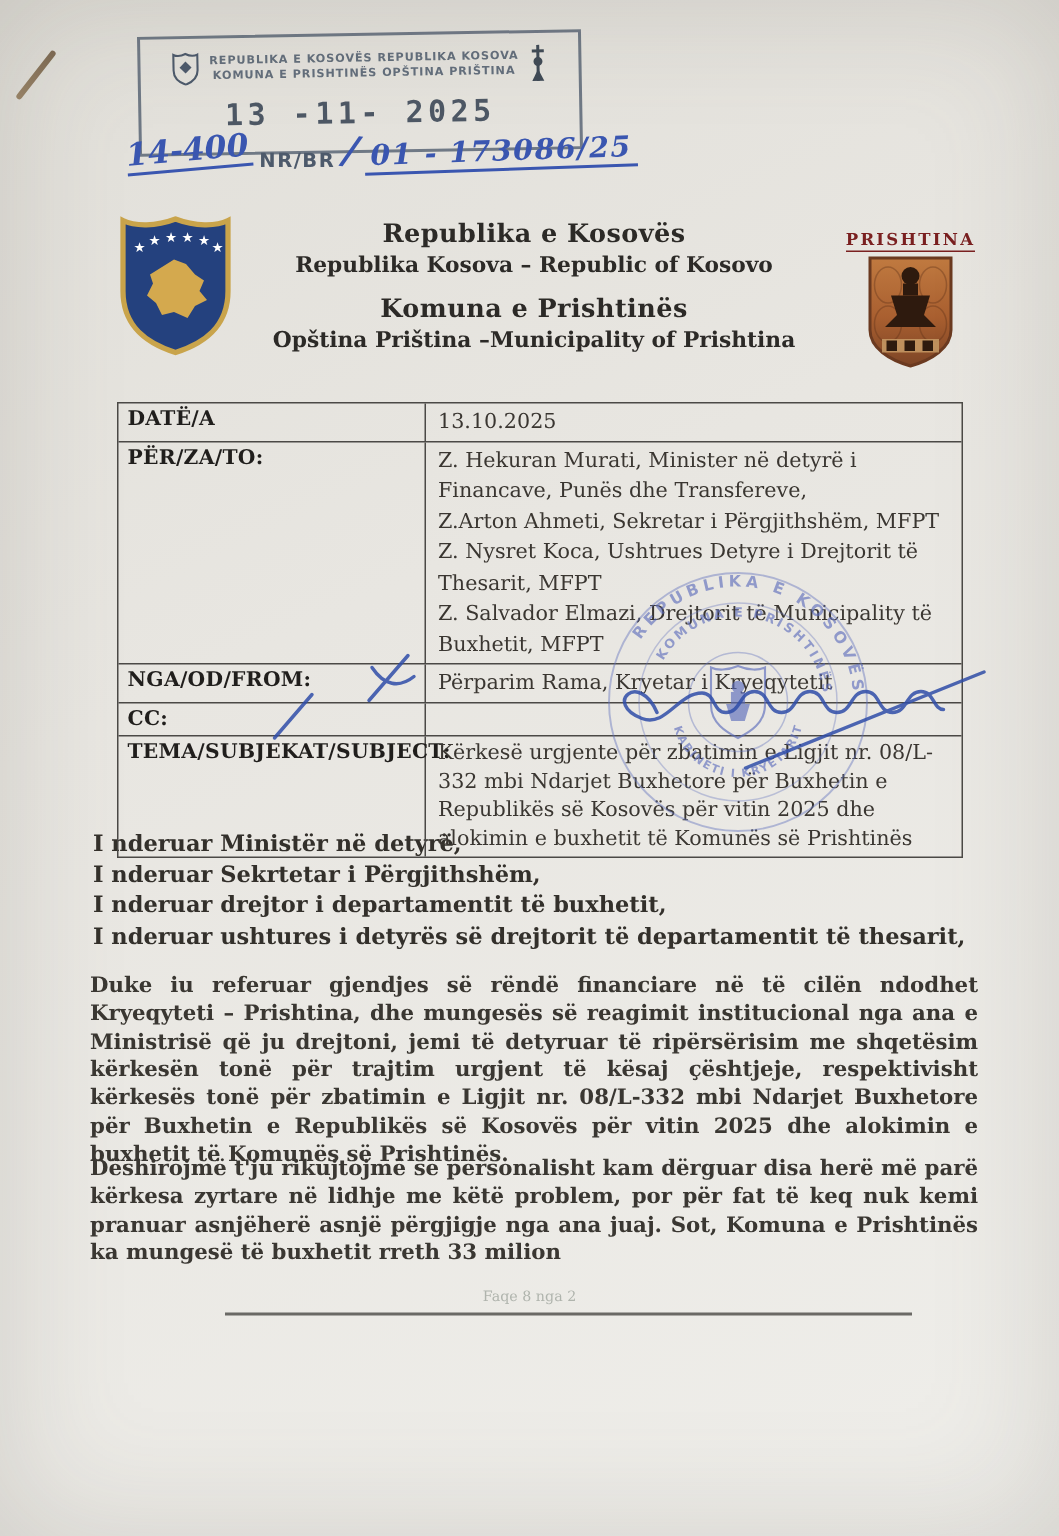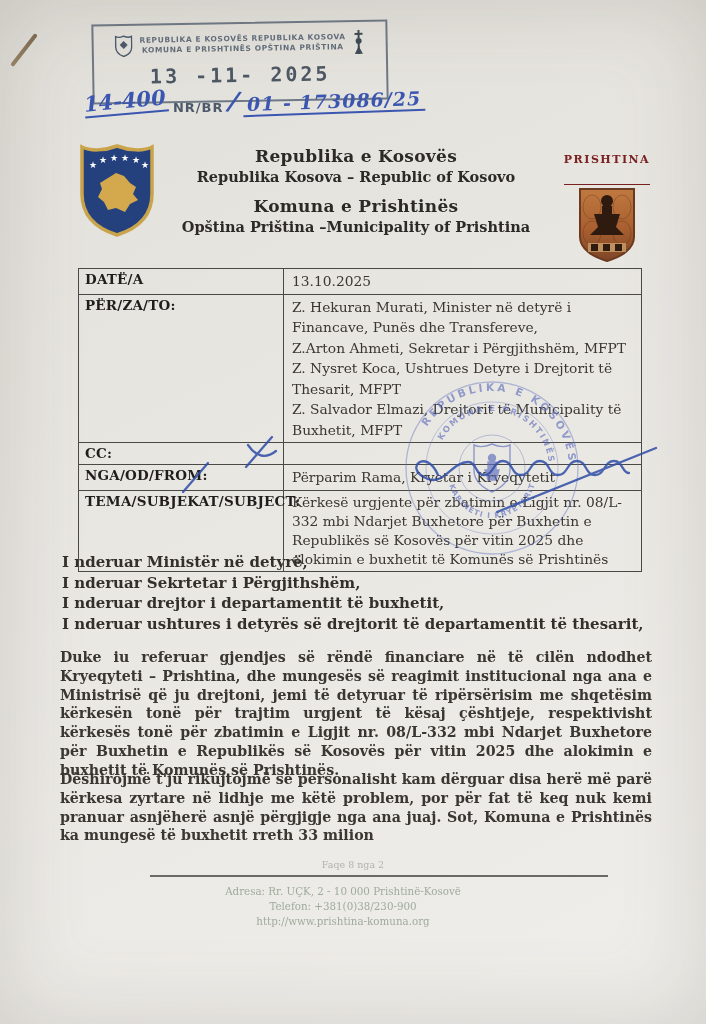--- a/index.html
+++ b/index.html
@@ -41,21 +41,21 @@
 
   
   .letterhead { position:absolute; left:160px; top:146px; width:392px; text-align:center; color:#2c2a27; }
   .h-big { font-size:17px; font-weight:bold; letter-spacing:.3px; }
   .h-sub { font-size:14.5px; font-weight:bold; margin-top:2px; }
   .h-gap { height:11px; }
 
   .kosovo-arms { position:absolute; left:78px; top:142px; z-index:2; }
   .prishtina-emblem { position:absolute; left:561px; top:148px; width:92px; text-align:center; z-index:2;}
   .pr-title { display:inline-block; font-size:11px; font-weight:bold; letter-spacing:1.5px;
-    color:#7a2020; border-bottom:1.5px solid #7a2020; padding-bottom:18px; margin-bottom:2px;}
+    color:#7a2020; border-bottom:1.5px solid #7a2020; padding-bottom:1px; margin-bottom:2px;}
 
   
   .info-table { position:absolute; left:78px; top:268px; width:562px;
     border:1.2px solid #4b4946; z-index:2; background:transparent; }
   .trow { display:grid; grid-template-columns:205px 1fr; border-top:1.2px solid #4b4946; }
   .trow:first-child { border-top:none; }
   .tlabel { border-right:1.2px solid #4b4946; padding:2px 6px; font-size:13.5px; font-weight:bold;
     color:#201e1c; letter-spacing:.2px; }
   .tvalue { padding:2px 8px; font-size:13.8px; color:#3a3631; line-height:20.5px; white-space:pre-line; }
   .r1 .tlabel,.r1 .tvalue { min-height:18px; }
@@ -167,27 +167,27 @@
       <div class="tlabel">DATË/A</div>
       <div class="tvalue">13.10.2025</div>
     </div>
     <div class="trow r3">
       <div class="tlabel">PËR/ZA/TO:</div>
       <div class="tvalue">Z. Hekuran Murati, Minister në detyrë i Financave, Punës dhe Transfereve,
 Z.Arton Ahmeti, Sekretar i Përgjithshëm, MFPT
 Z. Nysret Koca, Ushtrues Detyre i Drejtorit të Thesarit, MFPT
 Z. Salvador Elmazi, Drejtorit të Municipality të Buxhetit, MFPT</div>
     </div>
+    <div class="trow r5">
+      <div class="tlabel">NGA/OD/FROM:</div>
+      <div class="tvalue">Përparim Rama, Kryetar i Kryeqytetit</div>
+    </div>
     <div class="trow r4">
       <div class="tlabel">CC:</div>
       <div class="tvalue"></div>
-    </div>
-    <div class="trow r5">
-      <div class="tlabel">NGA/OD/FROM:</div>
-      <div class="tvalue">Përparim Rama, Kryetar i Kryeqytetit</div>
     </div>
     <div class="trow r6">
       <div class="tlabel">TEMA/SUBJEKAT/SUBJECT:</div>
       <div class="tvalue">Kërkesë urgjente për zbatimin e Ligjit nr. 08/L-332 mbi Ndarjet Buxhetore për Buxhetin e Republikës së Kosovës për vitin 2025 dhe alokimin e buxhetit të Komunës së Prishtinës</div>
     </div>
   </div>
 
   <svg class="overlay" viewBox="0 0 505 215">
     <g transform="translate(324,93)" opacity=".8">
       <circle r="86" fill="none" stroke="#6373bd" stroke-width="1.3" opacity=".55"></circle>
@@ -228,19 +228,14 @@
     <div>I nderuar Sekrtetar i Përgjithshëm,</div>
     <div>I nderuar drejtor i departamentit të buxhetit,</div>
     <div>I nderuar ushtures i detyrës së drejtorit të departamentit të thesarit,</div>
   </div>
 
   <div class="para para1">Duke iu referuar gjendjes së rëndë financiare në të cilën ndodhet Kryeqyteti – Prishtina, dhe mungesës së reagimit institucional nga ana e Ministrisë që ju drejtoni, jemi të detyruar të ripërsërisim me shqetësim kërkesën tonë për trajtim urgjent të kësaj çështjeje, respektivisht kërkesës tonë për zbatimin e Ligjit nr. 08/L-332 mbi Ndarjet Buxhetore për Buxhetin e Republikës së Kosovës për vitin 2025 dhe alokimin e buxhetit të Komunës së Prishtinës.</div>
   <div class="para para2">Dëshirojmë t'ju rikujtojmë se personalisht kam dërguar disa herë më parë kërkesa zyrtare në lidhje me këtë problem, por për fat të keq nuk kemi pranuar asnjëherë asnjë përgjigje nga ana juaj. Sot, Komuna e Prishtinës ka mungesë të buxhetit rreth 33 milion</div>
 
   <div class="page-marker">Faqe 8 nga 2</div>
   <div class="footer-rule"></div>
-  <div class="footer">
-    <div>Adresa: Rr. UÇK, 2 - 10 000 Prishtinë-Kosovë</div>
-    <div>Telefon: +381(0)38/230-900</div>
-    <div>http://www.prishtina-komuna.org</div>
-  </div>
 
 </div>
 
 </body></html>

